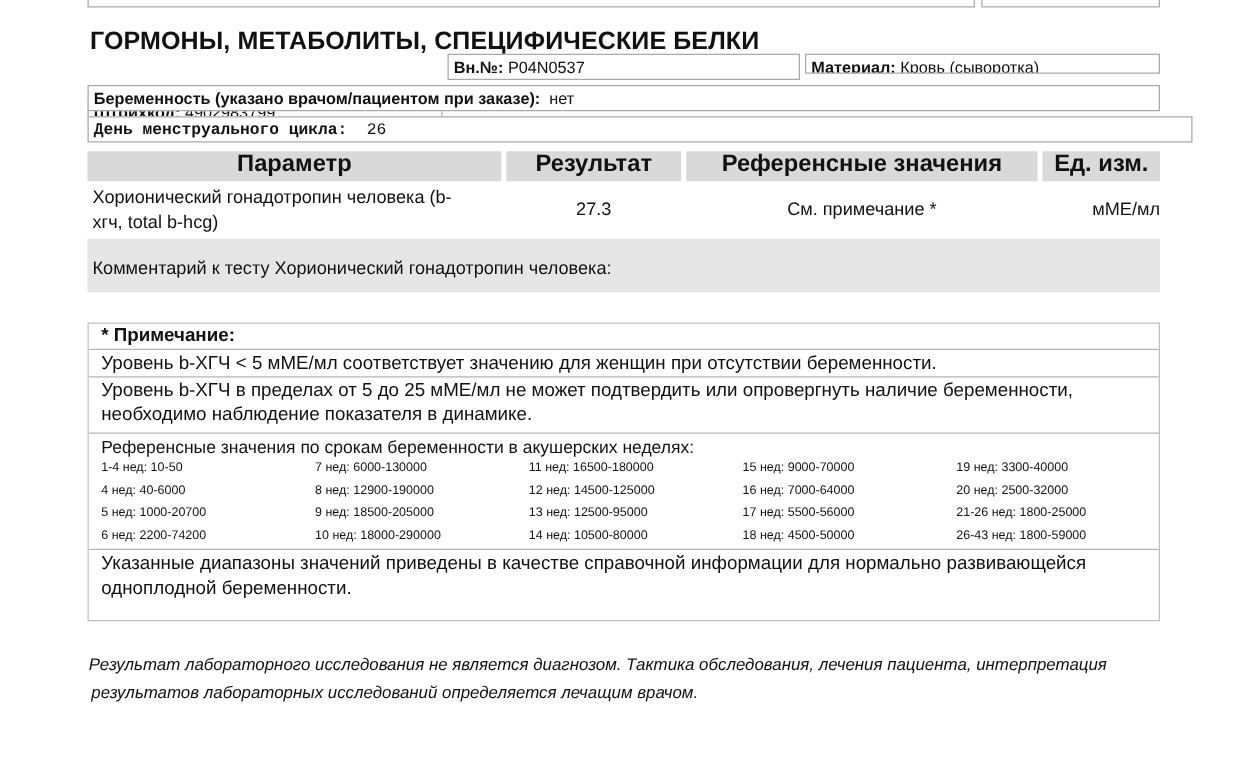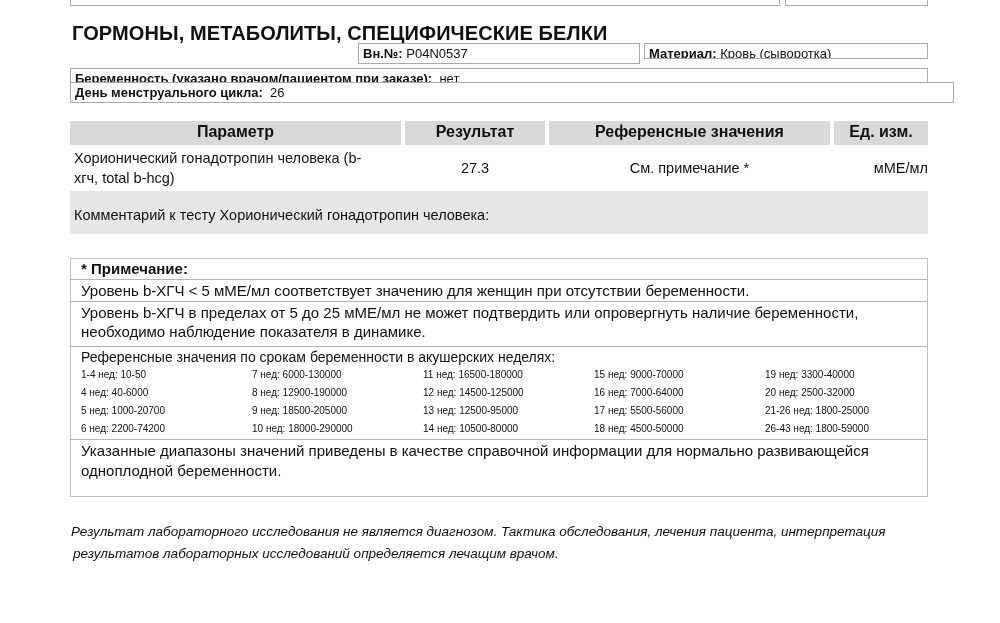--- a/index.html
+++ b/index.html
@@ -3,21 +3,21 @@
 <meta charset="utf-8">
 <style>
   html, body { margin: 0; padding: 0; background: #ffffff; }
   body { width: 1000px; height: 623px; position: relative; overflow: hidden;
          font-family: "Liberation Sans", sans-serif; color: #111; }
   .abs { position: absolute; box-sizing: border-box; }
   .box { border: 1px solid #a9a9a9; background: #fff; }
   .field { font-size: 13px; line-height: 17px; padding: 1px 4px; white-space: nowrap; overflow: hidden; }
   .field b { font-weight: bold; }
   .title { font-size: 20px; font-weight: bold; letter-spacing: 0.1px; }
-  .th { background: #d9d9d9; font-weight: bold; font-size: 16px; text-align: center; line-height: 22px; }
+  .th { background: #d9d9d9; font-weight: bold; font-size: 19px; text-align: center; line-height: 22px; }
   .td { font-size: 14.5px; line-height: 20px; }
   .comment { background: #e6e6e6; }
   .note-line { font-size: 15px; line-height: 19px; padding: 0 10px; border-bottom: 1px solid #b5b5b5; }
   .grid { display: grid; grid-template-columns: 171px 171px 171px 171px 150px; font-size: 10px; line-height: 18px; padding-left: 10px; }
   .italic-foot { font-style: italic; font-size: 13.5px; line-height: 22px; }
 </style>
 </head>
 <body>
 
 <div class="abs box" style="left:70px; top:-14px; width:710px; height:20px;"></div>
@@ -35,21 +35,21 @@
 </div>
 <div class="abs box field" style="left:644px; top:43px; width:284px; height:16px;">
   <b>Материал:</b>
   <span>Кровь (сыворотка)</span>
 </div>
 
 <div class="abs box field" style="left:70px; top:68px; width:858px; height:21px;">
   <b>Беременность (указано врачом/пациентом при заказе):</b>&nbsp;
   <span>нет</span>
 </div>
-<div class="abs box field" style="left:70px; top:82px; width:884px; height:21px;">
+<div class="abs box field" style="left:70px; top:93px; width:884px; height:21px;font-family:Liberation Mono, monospace;">
   <b>День менструального цикла:</b>&nbsp;
   <span>26</span>
 </div>
 
 <div class="abs th" style="left:70px; top:121px; width:331px; height:24px;">Параметр</div>
 <div class="abs th" style="left:405px; top:121px; width:140px; height:24px;">Результат</div>
 <div class="abs th" style="left:549px; top:121px; width:281px; height:24px;">Референсные значения</div>
 <div class="abs th" style="left:834px; top:121px; width:94px; height:24px;">Ед. изм.</div>
 
 <div class="abs td" style="left:74px; top:148px; width:330px;">

